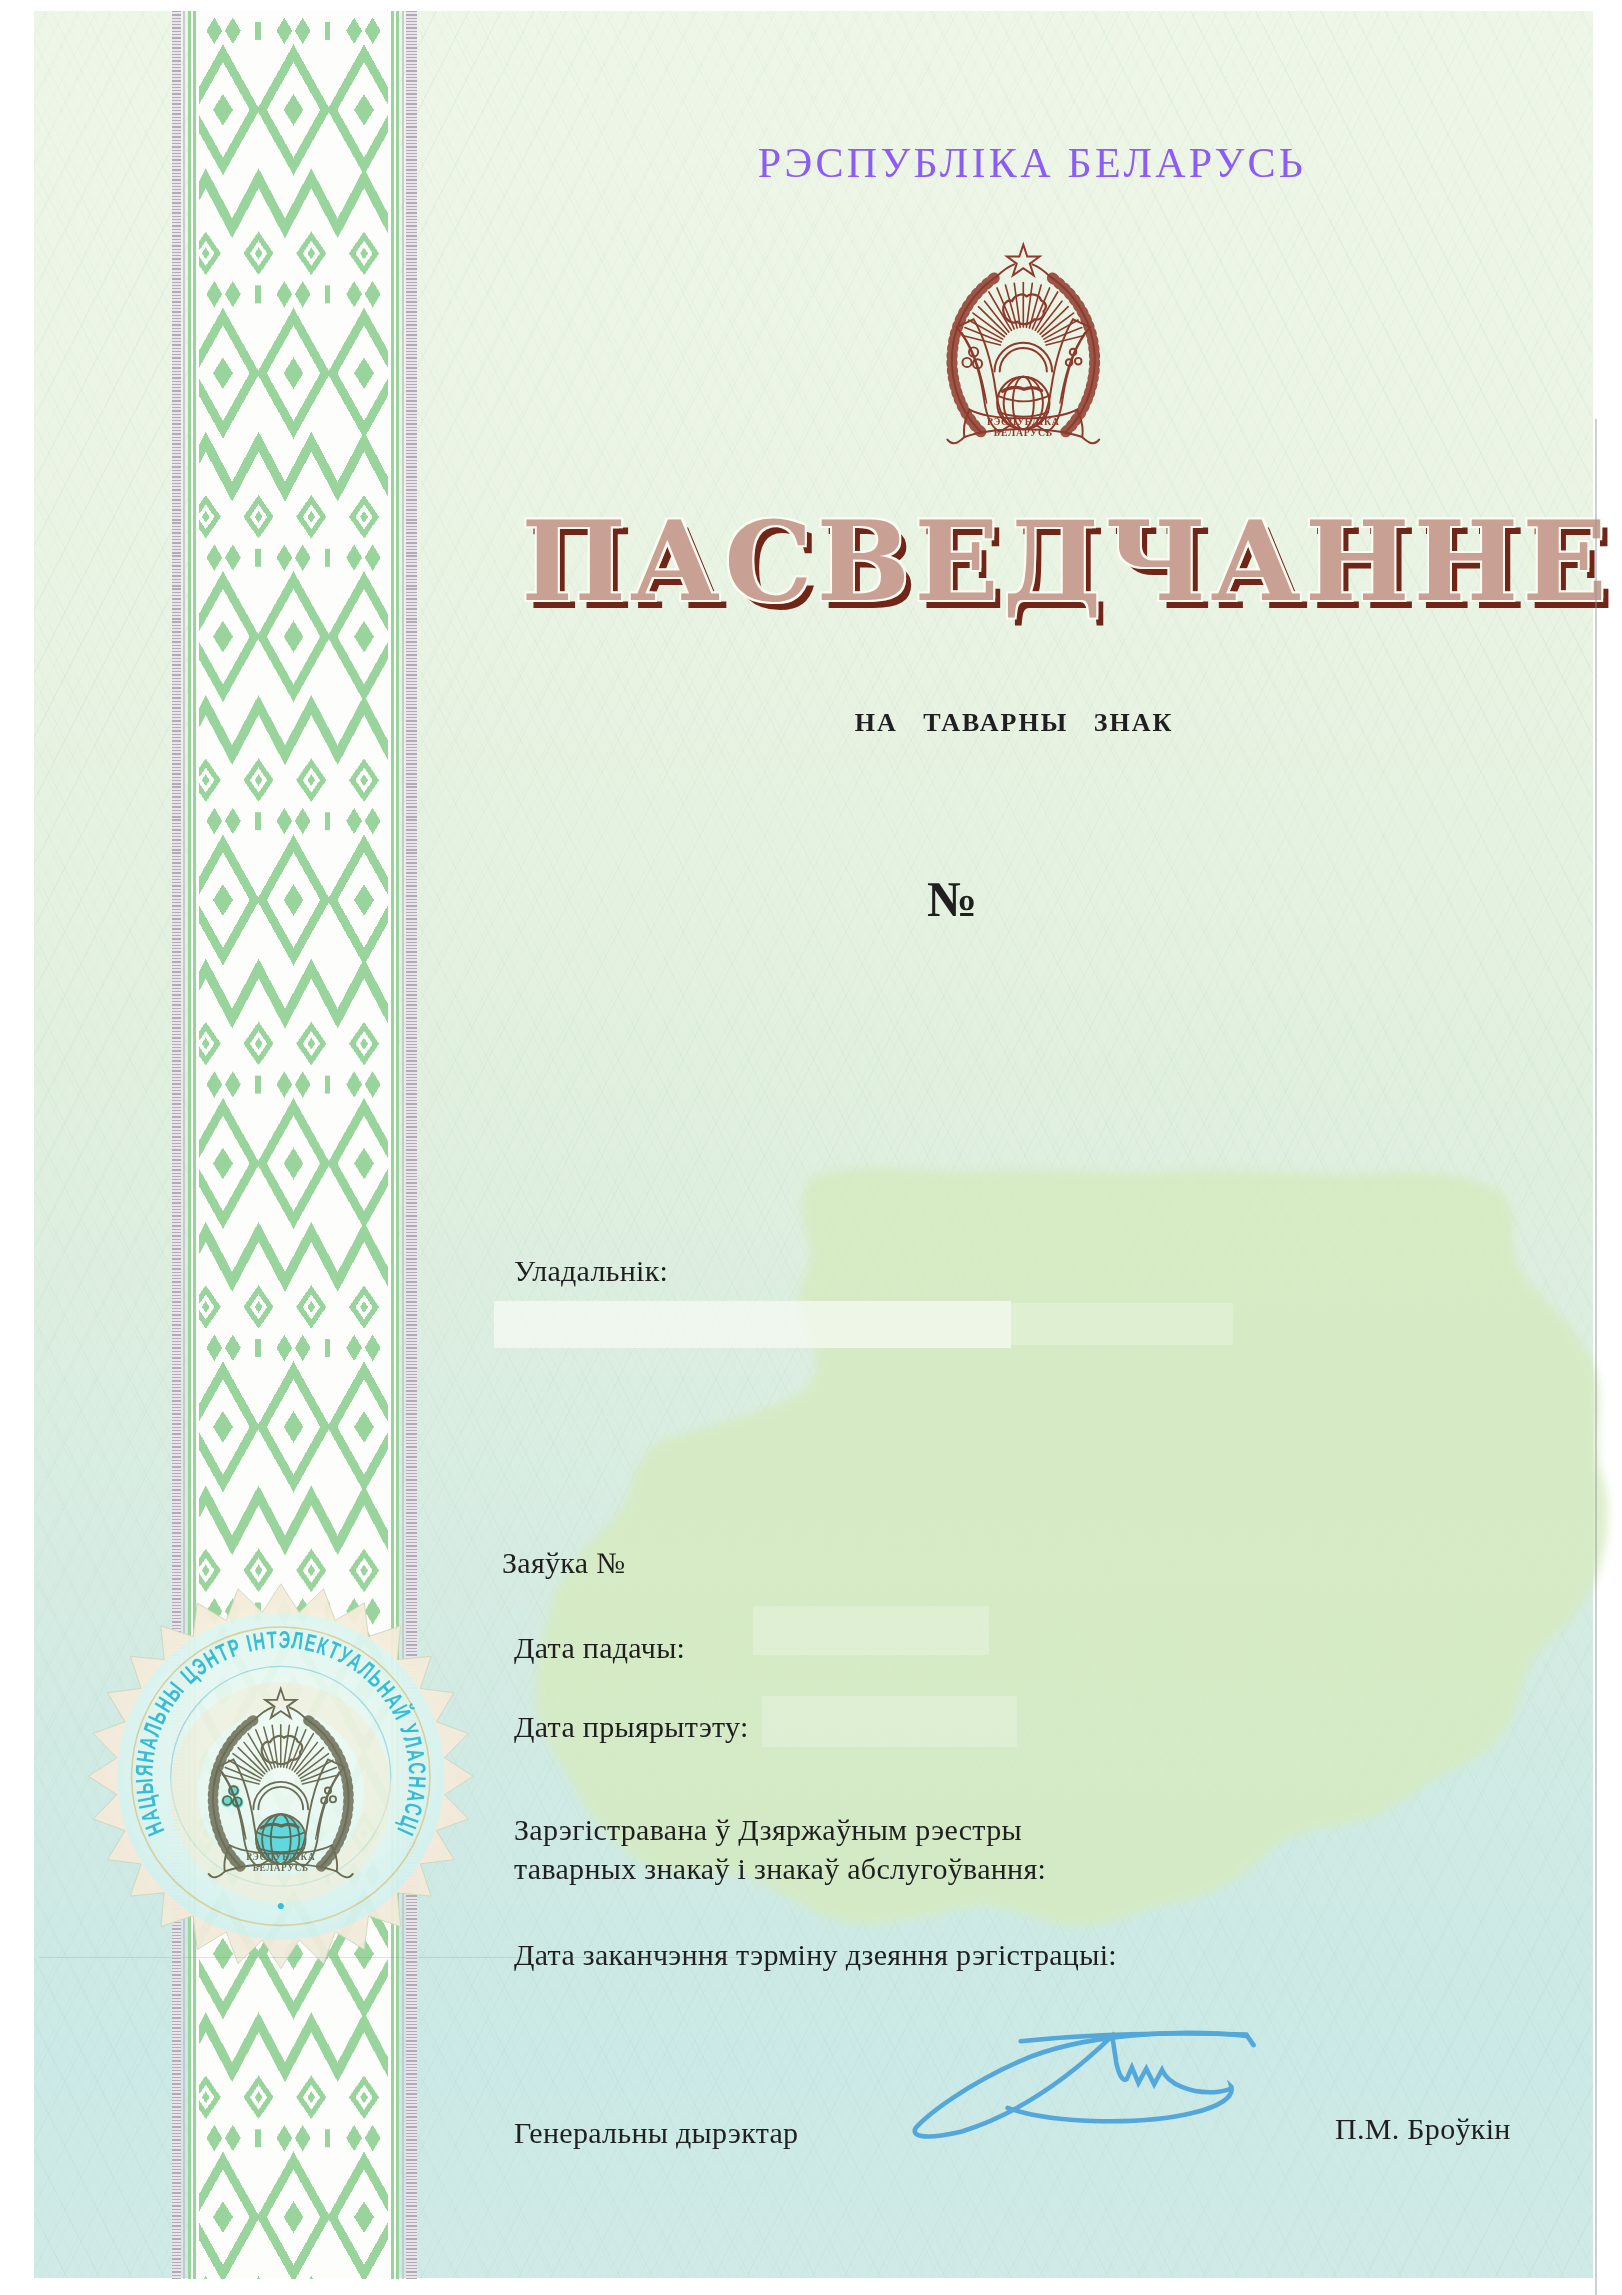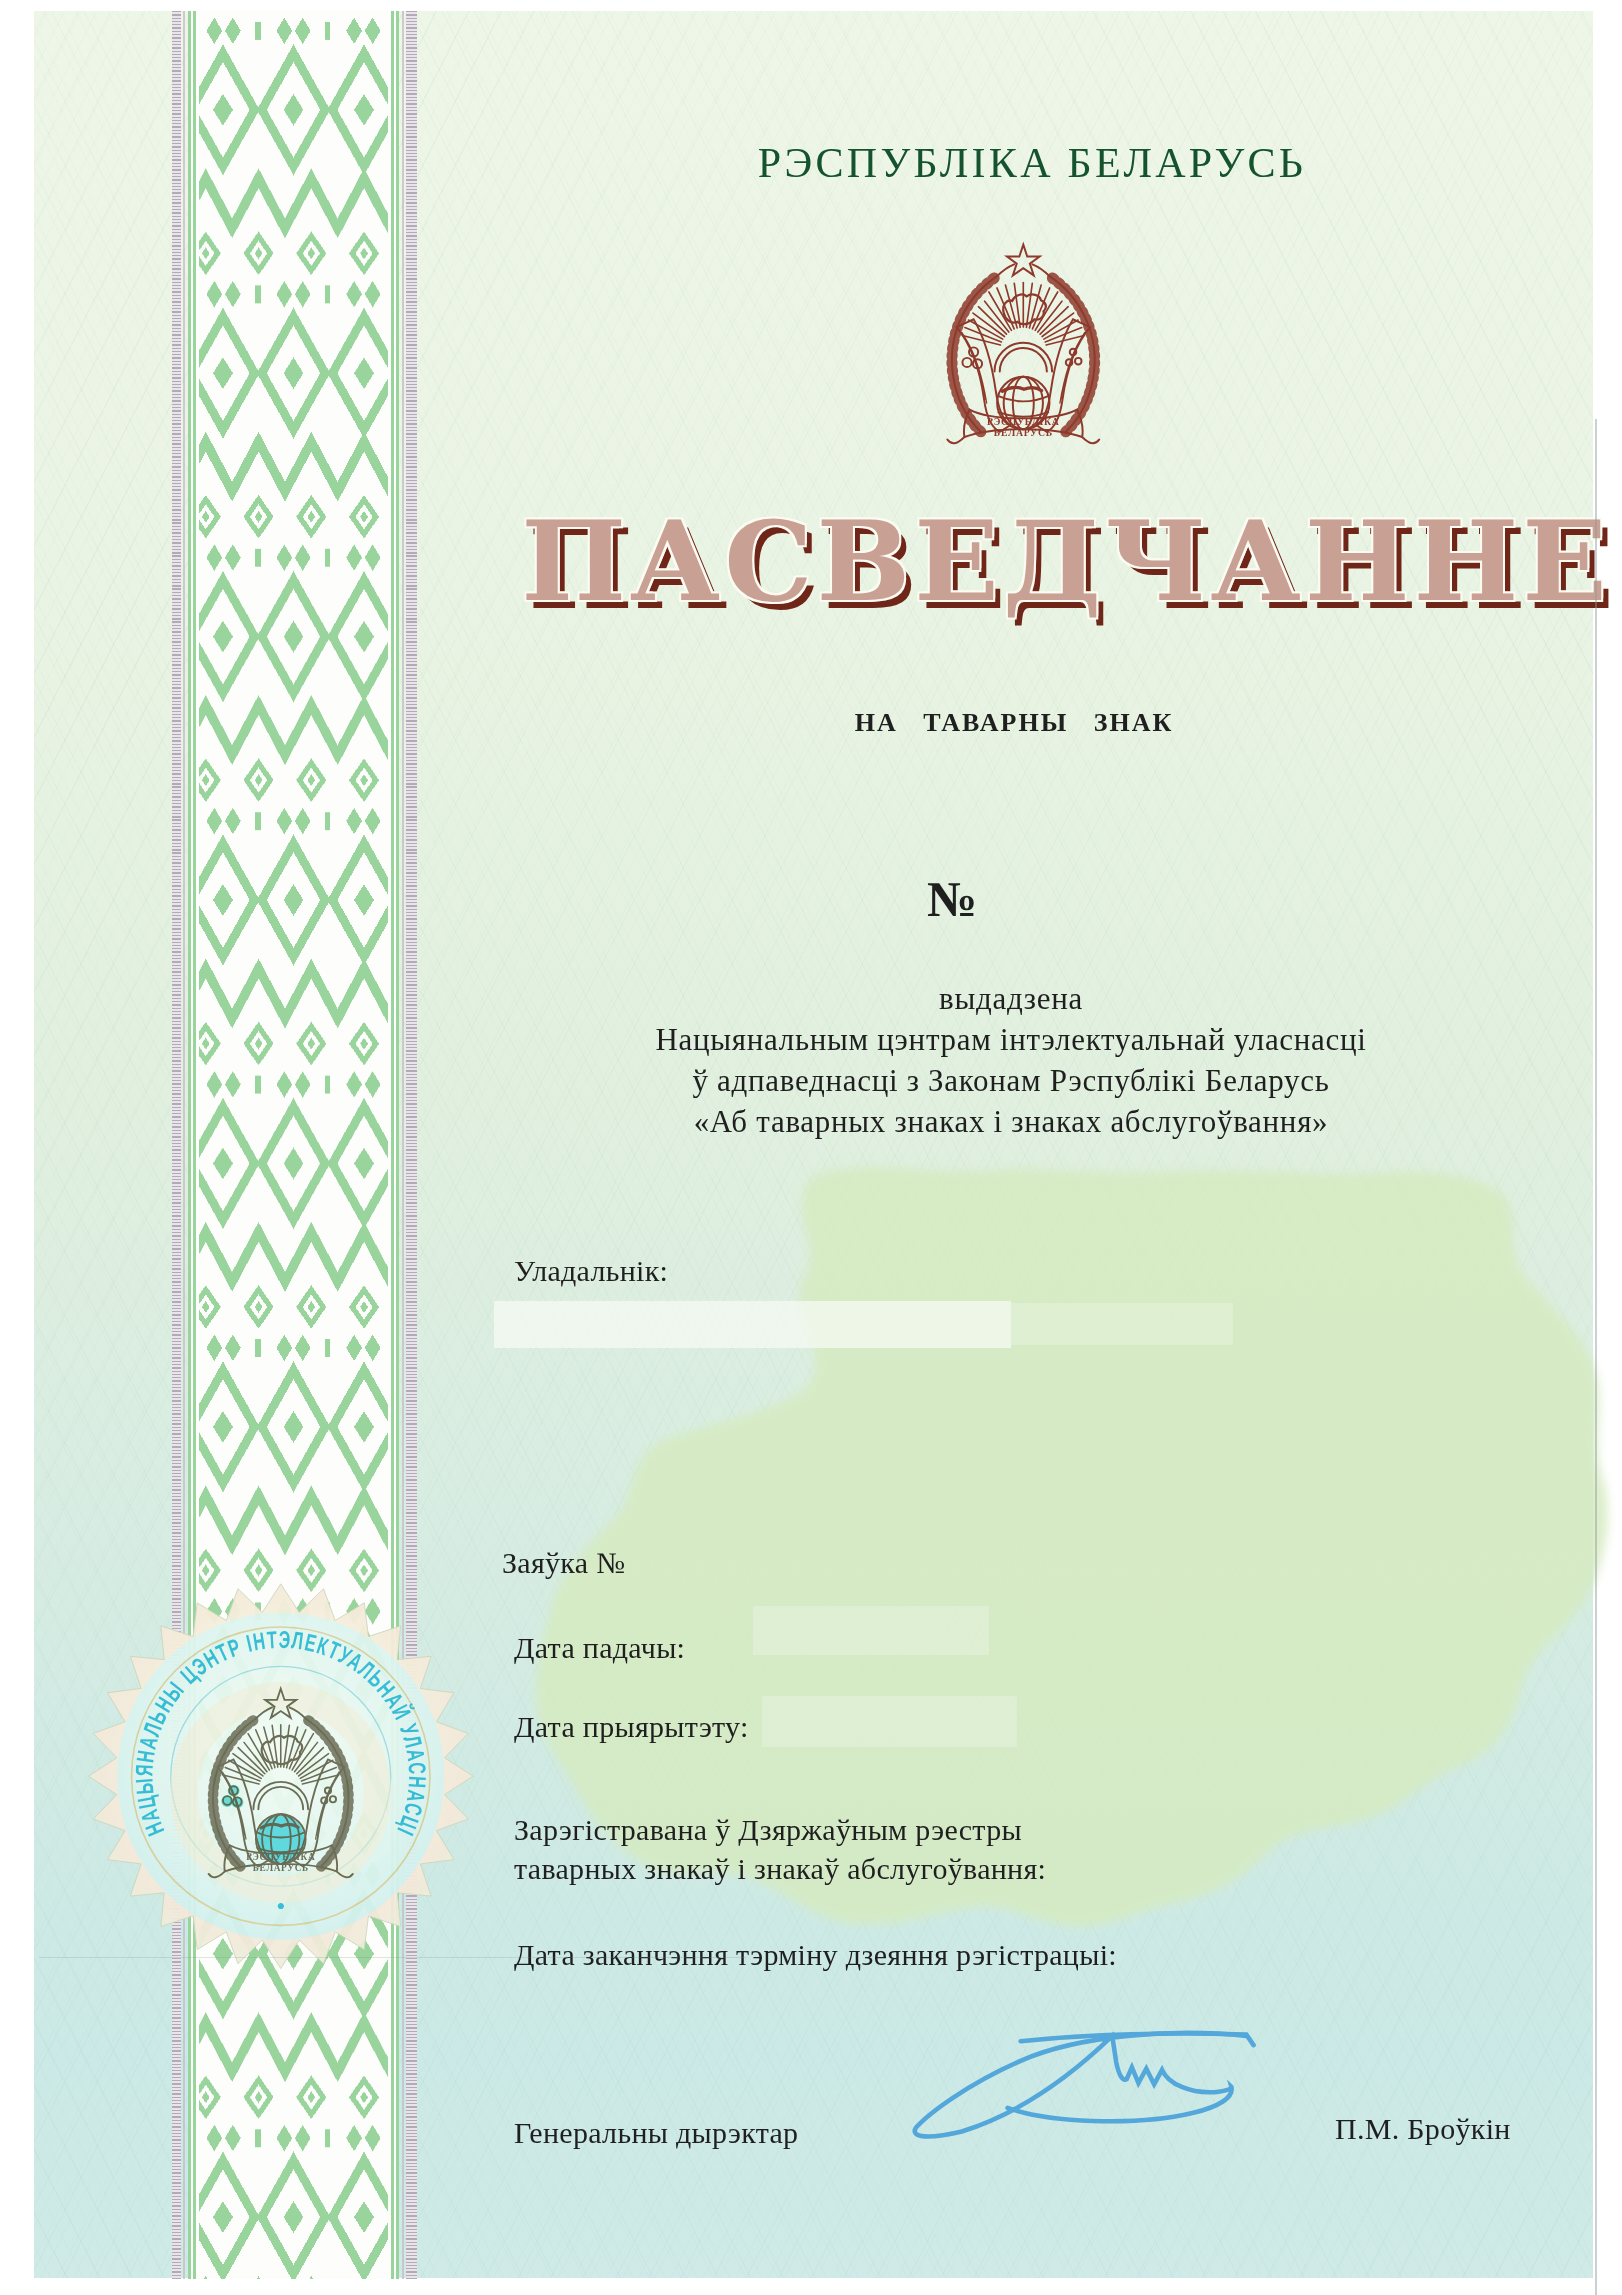--- a/index.html
+++ b/index.html
@@ -18,21 +18,21 @@
   
   .orn-band{position:absolute;left:172px;top:10.5px;width:243px;height:2268px;}
   .orn-stripe{position:absolute;top:0;bottom:0;width:9.2px;
       background:repeating-linear-gradient(180deg,#b2aab4 0 1.3px,#e9e3eb 1.3px 3.3px);}
   .orn-thin{position:absolute;top:0;bottom:0;width:2px;background:#c6bfc9;opacity:.8;}
   .orn-white{position:absolute;top:0;bottom:0;left:15.7px;width:211px;background:#fdfefc;}
 
   
   .t{position:absolute;color:#1f1f1f;white-space:nowrap;}
   .centered{transform:translateX(-50%);}
-  .country{font-size:42px;letter-spacing:3.3px;color:#14532d;font-weight:400;}
+  .country{font-size:42px;letter-spacing:3.3px;color:#8b5cf6;font-weight:400;}
   .big-title{font-family:"DejaVu Serif",serif;font-weight:700;font-size:111px;letter-spacing:3.9px;
      color:#c9a094;
      text-shadow:-2px -2px 0 #fbfbf2,2px -2px 0 #fbfbf2,-2px 2px 0 #fbfbf2,2px 2px 0 #fbfbf2,7.2px 7.9px 0 #6f2619;}
   .subtitle{font-size:26px;font-weight:700;letter-spacing:2px;word-spacing:17px;}
   .numsign{font-size:50px;font-weight:700;}
   .para{font-size:31px;letter-spacing:0.7px;line-height:41px;text-align:center;}
   .label{font-size:30px;letter-spacing:0.3px;}
   .redact{position:absolute;background:#f6faf3;}
 
   svg text{font-family:"Liberation Serif","DejaVu Serif",serif;}
@@ -211,26 +211,20 @@
   <div class="redact" style="left:762px;top:1696px;width:255px;height:51px;opacity:.3;"></div>
 
   <div class="t country centered" style="left:1032px;top:139px;">РЭСПУБЛІКА БЕЛАРУСЬ</div>
 
   <div class="t big-title centered" style="left:1033px;top:496px;margin-left:33px;">ПАСВЕДЧАННЕ</div>
 
   <div class="t subtitle centered" style="left:1014px;top:708px;">НА ТАВАРНЫ ЗНАК</div>
 
   <div class="t numsign" style="left:927px;top:870px;">№</div>
 
-  <div class="t para centered" style="left:1011px;top:978px;white-space:normal;width:982px;">
-    <div>выдадзена</div>
-    <div>Нацыянальным цэнтрам інтэлектуальнай уласнасці</div>
-    <div>ў адпаведнасці з Законам Рэспублікі Беларусь</div>
-    <div>«Аб таварных знаках і знаках абслугоўвання»</div>
-  </div>
 
   <div class="t label" style="left:514px;top:1254px;">Уладальнік:</div>
 
   <div class="t label" style="left:502px;top:1546px;">Заяўка №</div>
 
   <div class="t label" style="left:514px;top:1631px;">Дата падачы:</div>
 
   <div class="t label" style="left:514px;top:1710px;text-align:center;">Дата прыярытэту:</div>
 
   <div class="t label" style="left:514px;top:1813px;">Зарэгістравана ў Дзяржаўным рэестры</div>

